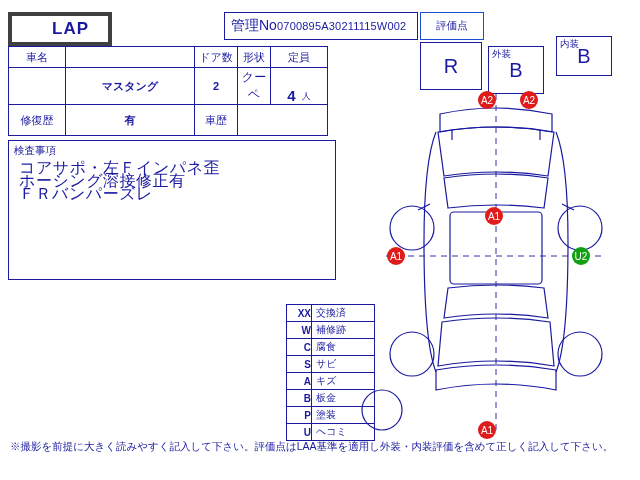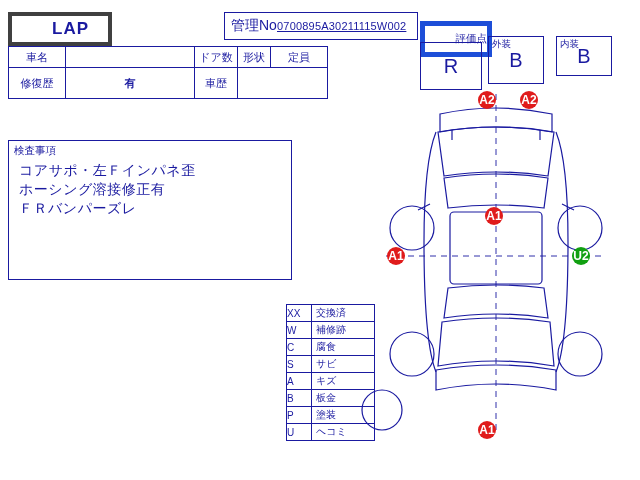--- a/index.html
+++ b/index.html
@@ -41,46 +41,46 @@
   }
   .title-text { font-size: 12.5px; font-weight: bold; }
 
   .kanri-box {
     position: absolute; left: 216px; top: 4px;
     width: 192px; height: 26px;
     border: 1px solid #1a1aa0;
     display: flex; align-items: center;
   }
   .kanri-label { font-size: 14px; padding-left: 6px; width: 46px; }
-  .kanri-value { font-size: 11px; letter-spacing: 0.2px; text-decoration: underline; }
+  .kanri-value { font-size: 11px; letter-spacing: 0.2px; }
 
   .hyoka-box {
-    position: absolute; left: 412px; top: 13px;
+    position: absolute; left: 412px; top: 4px;
     width: 62px; height: 26px;
-    border: 5px solid #1d4ed8;
-    display: flex; align-items: center; justify-content: flex-end;
+    border: 1px solid #1d4ed8;
+    display: flex; align-items: center; justify-content: center;
   }
   .hyoka-label { font-size: 10.5px; }
 
   .grade-cell {
     position: absolute;
     border: 1px solid #1a1aa0;
     box-sizing: border-box;
   }
   .grade-cell .cap {
     position: absolute; left: 3px; top: 1px;
     font-size: 9.5px;
   }
   .grade-cell .val {
     position: absolute; left: 0; top: 0; width: 100%; height: 100%;
     display: flex; align-items: center; justify-content: center;
     font-size: 20px;
   }
   #grade-total { left: 412px; top: 34px; width: 62px; height: 48px; }
-  #grade-ext   { left: 480px; top: 28px; width: 56px; height: 48px; }
+  #grade-ext   { left: 480px; top: 38px; width: 56px; height: 48px; }
   #grade-int   { left: 548px; top: 28px; width: 56px; height: 40px; }
 
   
   .tbl { position: absolute; border-collapse: collapse; }
   .tbl td { border: 1px solid #1a1aa0; font-size: 11px; padding: 0; margin-top: 43px; }
 
   #car-table { left: 0; top: 38px; }
   #car-table td { height: 20px; }
   .lbl { font-size: 10.5px; text-align: center; }
   .big-val { font-size: 15px; font-weight: bold; text-align: center; }
@@ -88,52 +88,52 @@
   
   .box {
     position: absolute;
     border: 1px solid #1a1aa0;
     box-sizing: border-box;
   }
   .box-title {
     position: absolute; left: 5px; top: 3px;
     font-size: 10.5px;
   }
-  #insp-box { left: 0; top: 132px; width: 284px; height: 140px; }
+  #insp-box { left: 0; top: 132px; width: 328px; height: 140px; }
   #insp-lines {
     position: absolute; left: 10px; top: 20px;
-    font-size: 14px; line-height: 19px; letter-spacing: 0.5px;
+    font-size: 16px; line-height: 13px; letter-spacing: 0.5px;
   }
   #sales-box { left: 0; top: 272px; width: 272px; height: 152px; }
 
   
   #legend { left: 278px; top: 296px; }
   #legend td { height: 16px; font-size: 10px; }
   #legend td.k {
-    width: 24px; text-align: left; font-weight: normal; border-radius: 6px;
+    width: 24px; text-align: right; font-weight: bold; border-radius: 6px;
   }
   #legend td.v { width: 58px; padding-left: 4px; }
 
   
   #footer-note {
     position: absolute; left: 2px; top: 432px;
     font-size: 10.5px;
   }
 
   
   #diagram {
     position: absolute; left: 282px; top: 28px;
     width: 342px; height: 400px;
   }
   #diagram svg { display: block; }
 
   .marker {
     position: absolute;
     width: 18px; height: 18px; border-radius: 50%;
-    color: #fff; font-size: 12px; font-weight: bold;
+    color: #fff; font-size: 10px; font-weight: normal;
     display: flex; align-items: center; justify-content: center;
     box-sizing: border-box;
   }
   .marker.red { background: #e01b1b; }
   .marker.green { background: #11a011; }
 </style>
 </head>
 <body>
 
 <div class="sheet">
@@ -168,20 +168,32 @@
         <tr>
       <td class="lbl" style="width:56px;">車名</td>
       <td style="width:128px;"></td>
       <td class="lbl" style="width:42px;">ドア数</td>
       <td class="lbl" style="width:32px;">形状</td>
       <td class="lbl" style="width:56px;">
         <span>定員</span>
       </td>
     </tr>
     <tr>
+      <td style="height:36px;" colspan="1"></td>
+      <td class="big-val">マスタング</td>
+      <td class="big-val">2</td>
+      <td style="font-size:12px;text-align:center;">クーペ</td>
+      <td>
+        <div style="display:flex;align-items:flex-end;justify-content:center;height:100%;">
+          <span class="big-val">4</span>
+          <span style="font-size:9px;margin-left:6px;margin-bottom:1px;">人</span>
+        </div>
+      </td>
+    </tr>
+    <tr>
       <td class="lbl" style="height:30px;">修復歴</td>
       <td class="big-val">有</td>
       <td class="lbl" colspan="1">車歴</td>
       <td colspan="2"></td>
     </tr>
   </tbody>
     </table>
 
   <div class="box" id="insp-box">
     <span class="box-title">検査事項</span>
@@ -278,14 +290,15 @@
       <span>A1</span>
     </div>
     <div class="marker green" style="left:282px; top:211px;justify-content:center;">
       <span>U2</span>
     </div>
     <div class="marker red" style="left:188px; top:385px;">
       <span>A1</span>
     </div>
   </div>
 
+  <div id="footer-note">※撮影を前提に大きく読みやすく記入して下さい。評価点はLAA基準を適用し外装・内装評価を含めて正しく記入して下さい。</div>
 
 </div>
 
 </body></html>

